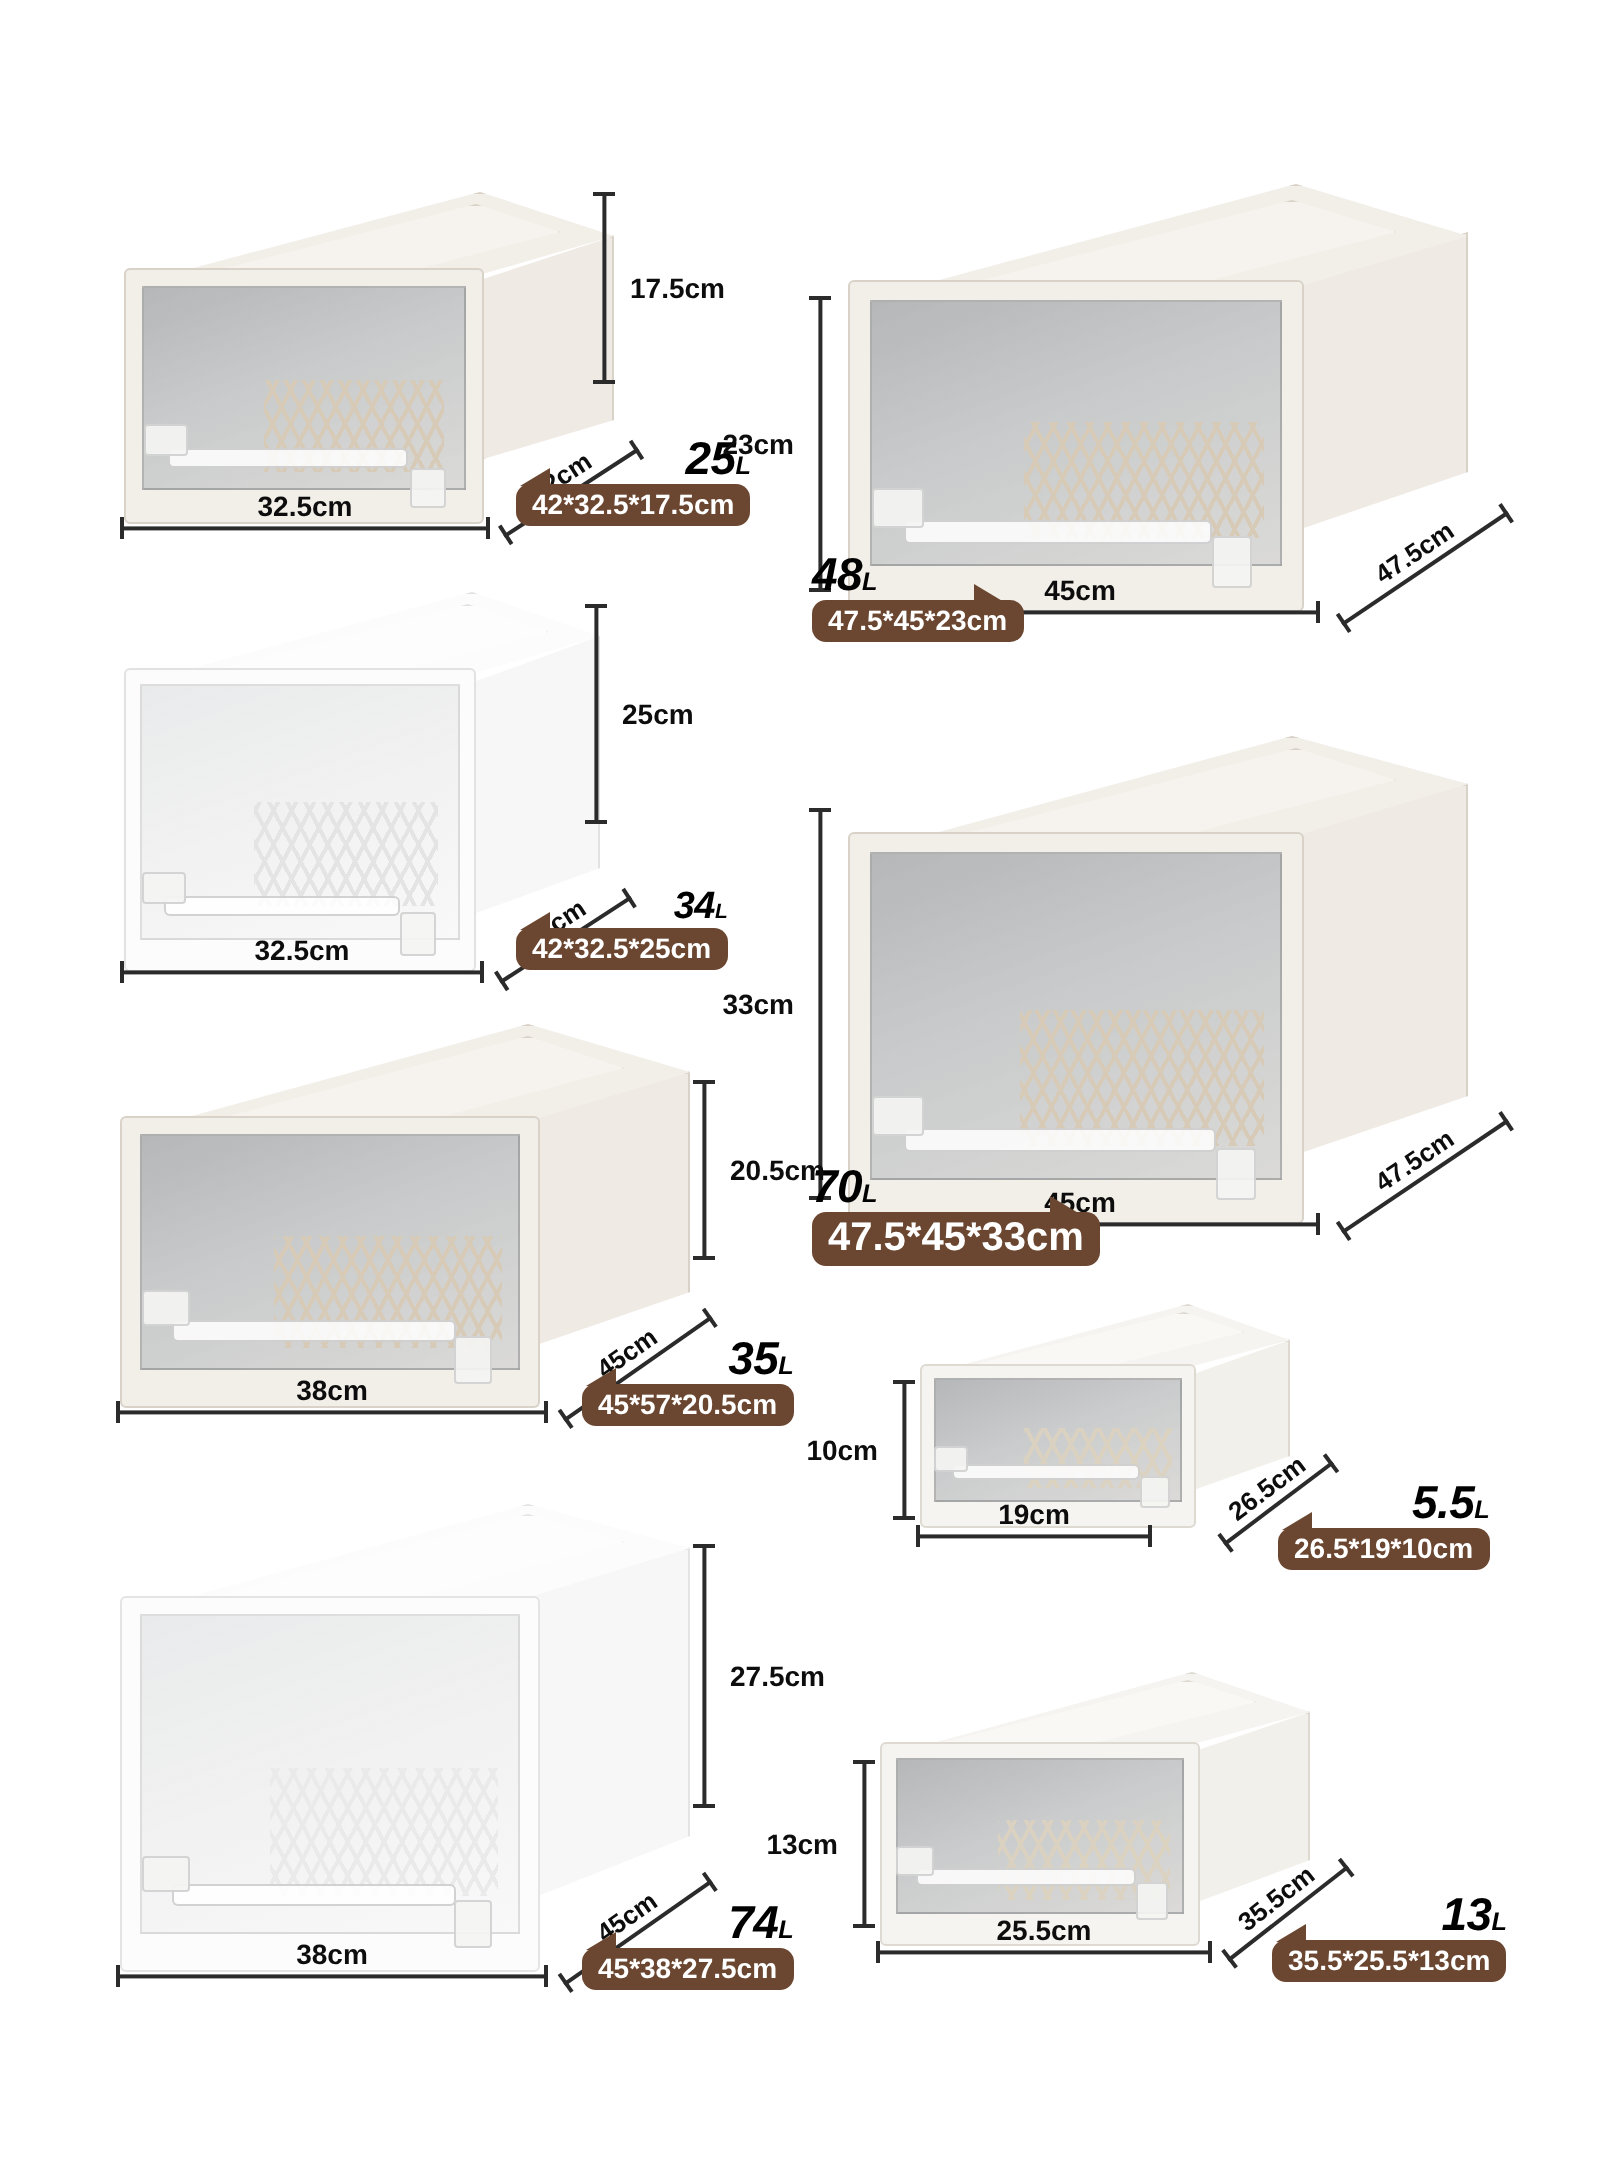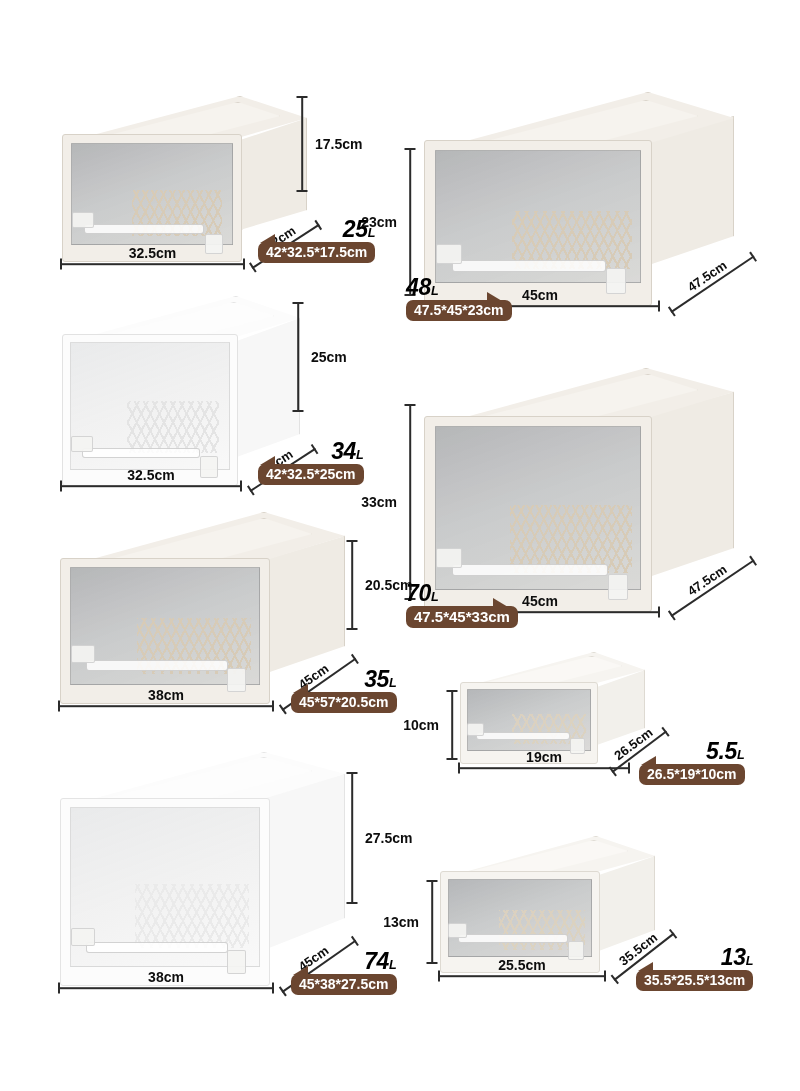--- a/index.html
+++ b/index.html
@@ -264,21 +264,21 @@
     </div>
 
     <div class="dim dim-d" style="left:188px;top:187px;width:78px;height:16px;transform:rotate(-33deg);">
       <div class="line"></div>
         <div class="capL"></div>
         <div class="capR"></div>
       <div class="txt" style="font-size:13px;">42cm</div>
     </div>
 
     <div class="badge tail-left" style="left:196px;top:168px;">
-      <div class="vol" style="font-size:23px;"><span>34</span><span class="unit">L</span></div>
+      <div class="vol" style="font-size:19px;"><span>34</span><span class="unit">L</span></div>
       <div class="banner" style="font-size:14px;">42*32.5*25cm</div>
       <div class="tail"></div>
     </div>
   </div>
 
   <div class="product" style="left:424px;top:368px;">
     <div class="box" style="--body:#F2EEE8;--lid:#F6F3EE;--side:#EFEBE4;--edge:#D8D2C8;--latcol:#D8CBB6;width:310px;height:245px;">
       <div class="sideface" style="left:222px;top:24px;width:88px;height:186px;clip-path:polygon(0 24px,100% 0,100% 156px,0 100%);"></div>
       <div class="topface" style="left:16px;top:0;width:294px;height:86px;clip-path:polygon(0 56px,206px 0,294px 24px,88px 86px);"></div>
       <div class="lid" style="left:38px;top:6px;width:236px;height:64px;clip-path:polygon(0 48px,186px 0,236px 16px,52px 64px);"></div>
@@ -309,21 +309,21 @@
 
     <div class="dim dim-d" style="left:247px;top:240px;width:100px;height:16px;transform:rotate(-34deg);">
       <div class="line"></div>
         <div class="capL"></div>
         <div class="capR"></div>
       <div class="txt" style="font-size:13px;">47.5cm</div>
     </div>
 
     <div class="badge tail-right" style="left:-18px;top:238px;">
       <div class="vol" style="font-size:23px;left:0;right:auto;"><span>70</span><span class="unit">L</span></div>
-      <div class="banner" style="font-size:15px;">47.5*45*33cm</div>
+      <div class="banner" style="font-size:20px;">47.5*45*33cm</div>
       <div class="tail"></div>
     </div>
   </div>
 
   <div class="product" style="left:60px;top:512px;">
     <div class="box" style="--body:#F2EEE8;--lid:#F6F3EE;--side:#EFEBE4;--edge:#D8D2C8;--latcol:#D8CBB6;width:285px;height:200px;">
       <div class="sideface" style="left:204px;top:24px;width:81px;height:138px;clip-path:polygon(0 24px,100% 0,100% 110px,0 100%);"></div>
       <div class="topface" style="left:14px;top:0;width:271px;height:82px;clip-path:polygon(0 52px,190px 0,271px 24px,81px 82px);"></div>
       <div class="lid" style="left:32px;top:6px;width:220px;height:62px;clip-path:polygon(0 46px,172px 0,220px 16px,48px 62px);"></div>
       <div class="frontframe" style="left:0;top:46px;width:210px;height:146px;"></div>
@@ -381,21 +381,21 @@
       <div class="foot" style="left:110px;top:86px;width:15px;height:16px;"></div>
     </div>
 
     <div class="dim dim-v lbl-left" style="left:-16px;top:38px;width:16px;height:70px;">
       <div class="line"></div>
         <div class="capT"></div>
         <div class="capB"></div>
       <div class="txt" style="font-size:14px;">10cm</div>
     </div>
 
-    <div class="dim dim-h" style="left:-2px;top:108px;width:172px;height:16px;">
+    <div class="dim dim-h" style="left:-2px;top:108px;width:118px;height:16px;">
       <div class="line"></div>
         <div class="capL"></div>
         <div class="capR"></div>
       <div class="txt" style="font-size:14px;">19cm</div>
     </div>
 
     <div class="dim dim-d" style="left:152px;top:112px;width:68px;height:16px;transform:rotate(-37deg);">
       <div class="line"></div>
         <div class="capL"></div>
         <div class="capR"></div>

